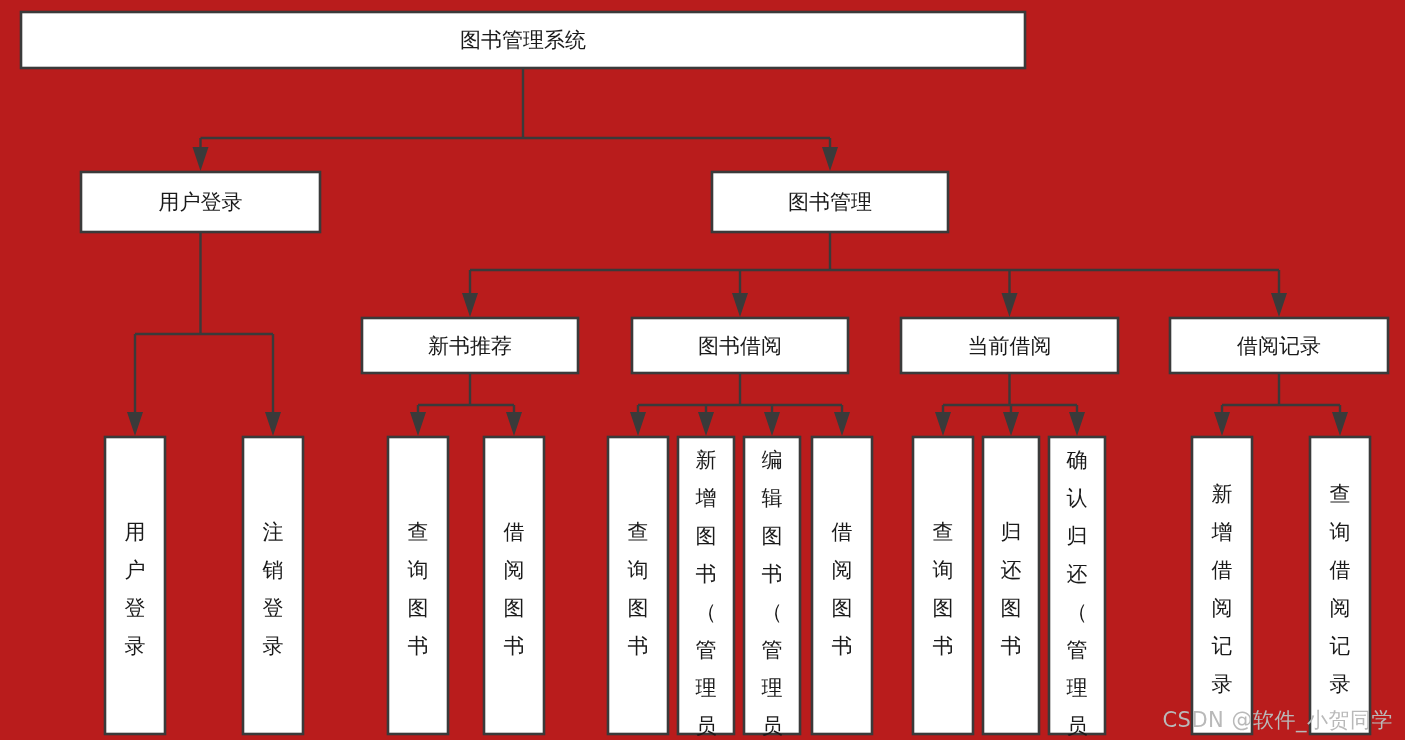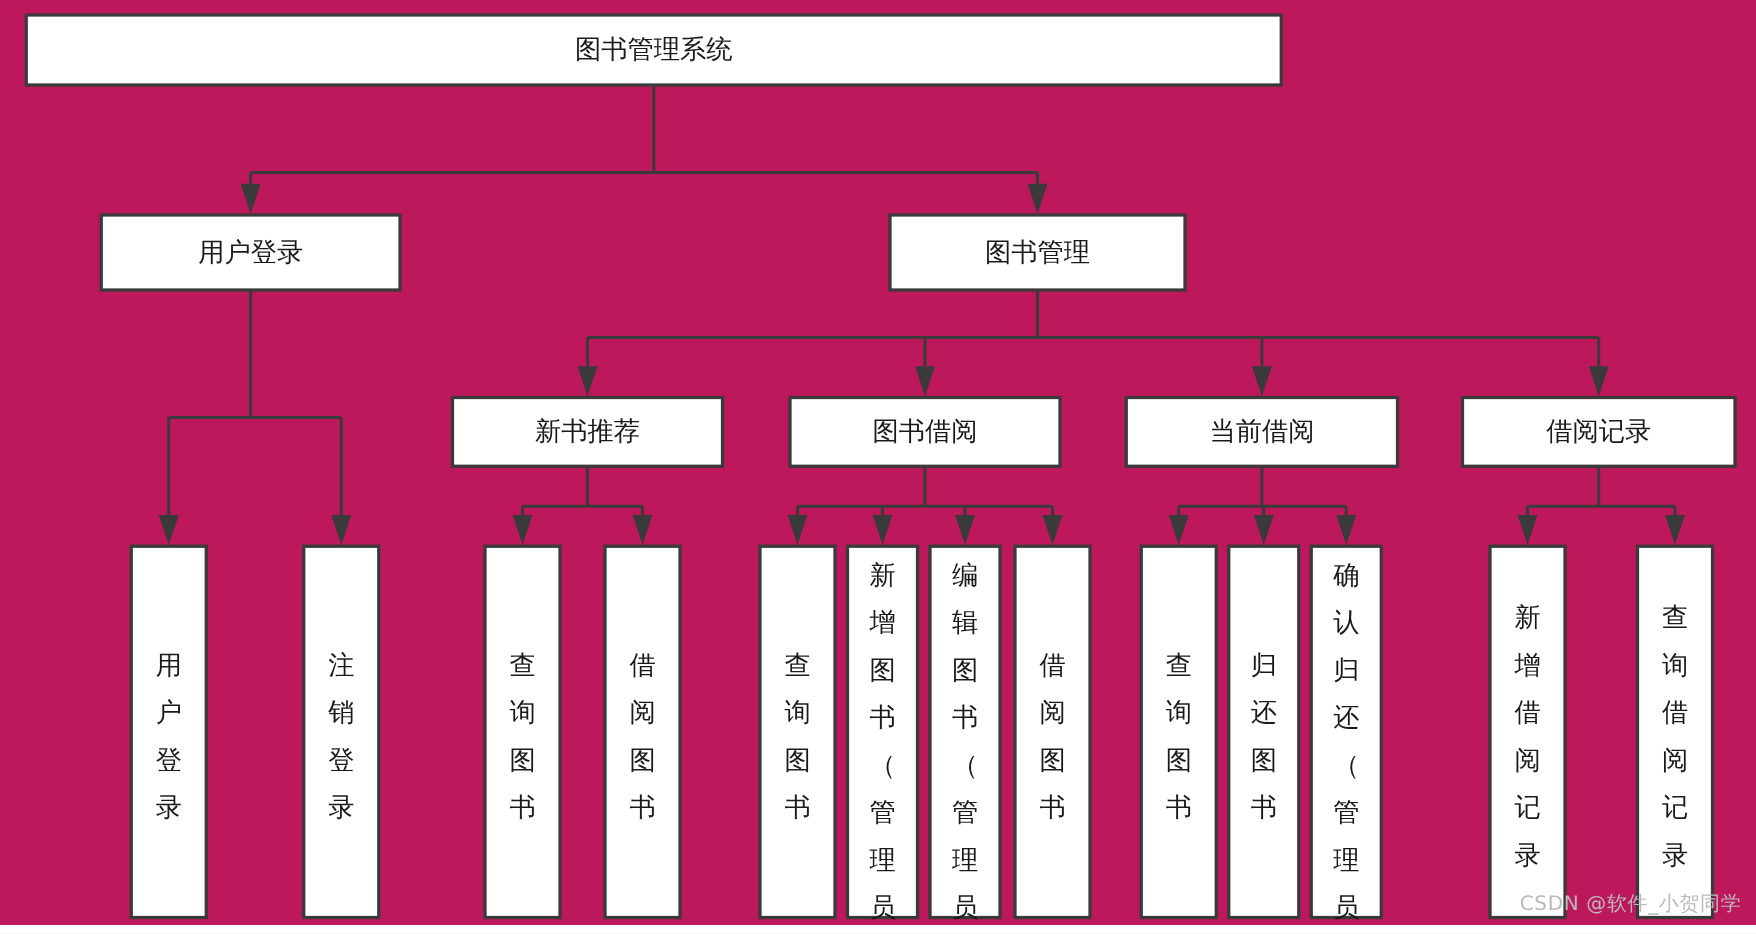--- a/index.html
+++ b/index.html
@@ -11,21 +11,21 @@
   body {
     width: 1405px;
     height: 747px;
     font-family: "DejaVu Sans", "Liberation Sans", sans-serif;
     overflow: hidden;
   }
   #diagram-root {
     position: relative;
     width: 1405px;
     height: 740px;
-    background: #be185d;
+    background: #b91c1c;
   }
   svg#flow-svg {
     position: absolute;
     left: 0;
     top: 0;
     width: 1405px;
     height: 747px;
     display: block;
   }
   .node-rect {
@@ -54,21 +54,21 @@
   }
   .edge-arrow {
     fill: #3a3a3a;
     stroke: none;
   }
   .watermark {
     position: absolute;
     right: 12px;
     bottom: 6px;
     font-family: "DejaVu Sans", "Liberation Sans", sans-serif;
-    font-size: 16px;
+    font-size: 21px;
     color: #b9b9b9;
     white-space: nowrap;
     letter-spacing: 0.5px;
     user-select: none;
   }
 </style>
 </head>
 <body>
 
 <div id="diagram-root">

